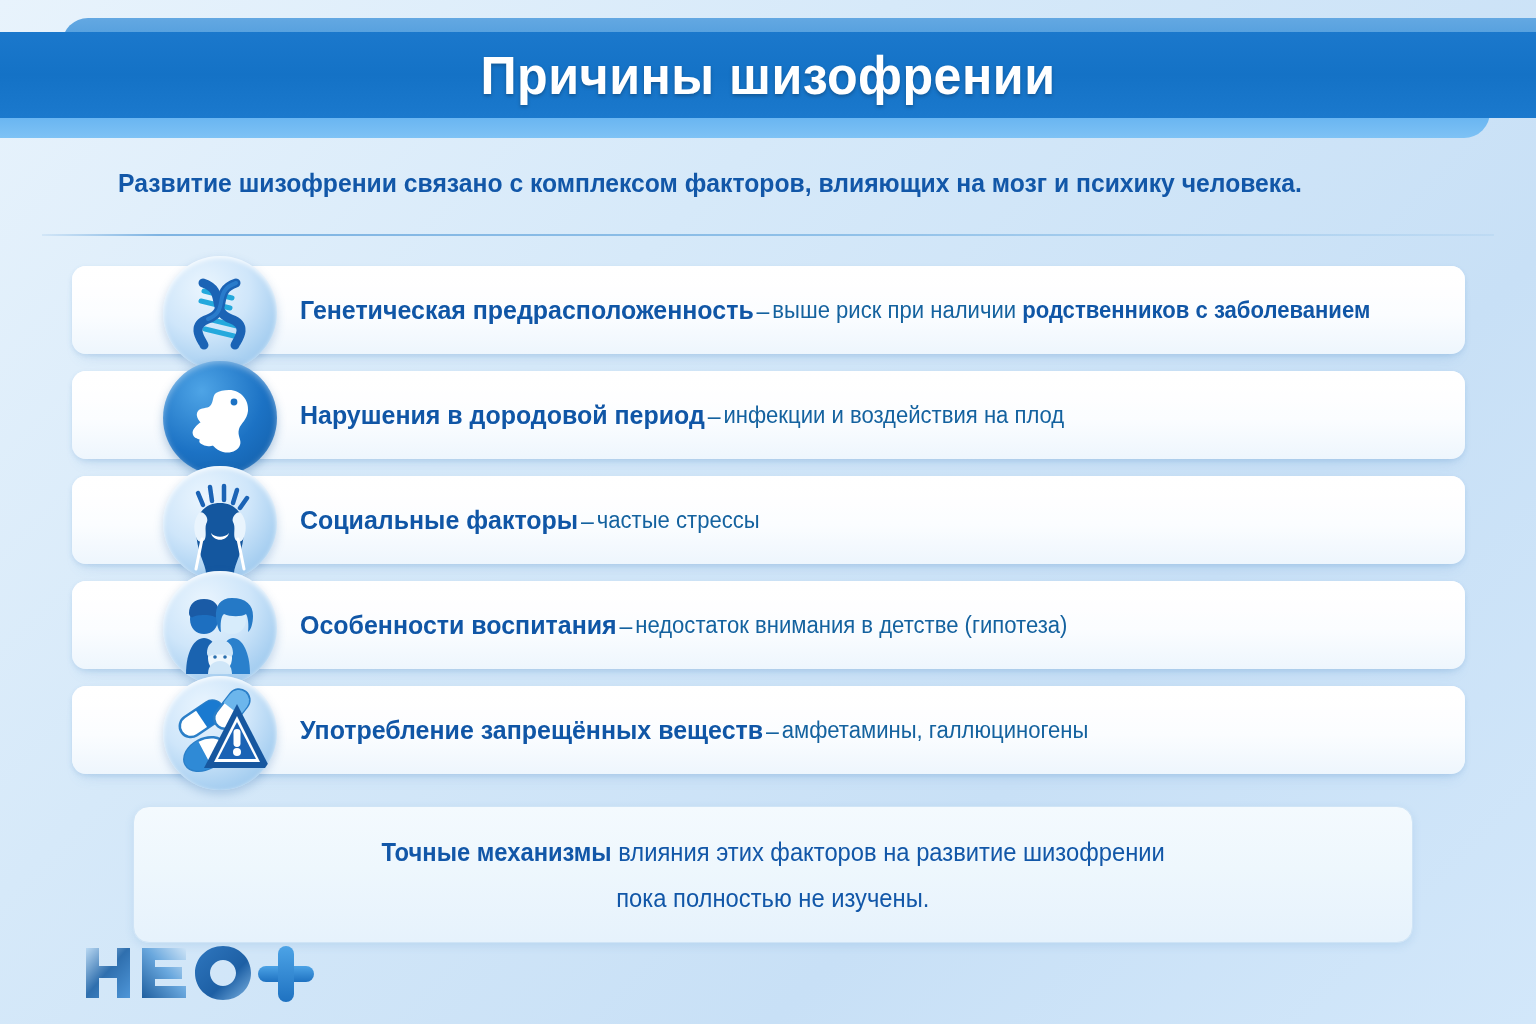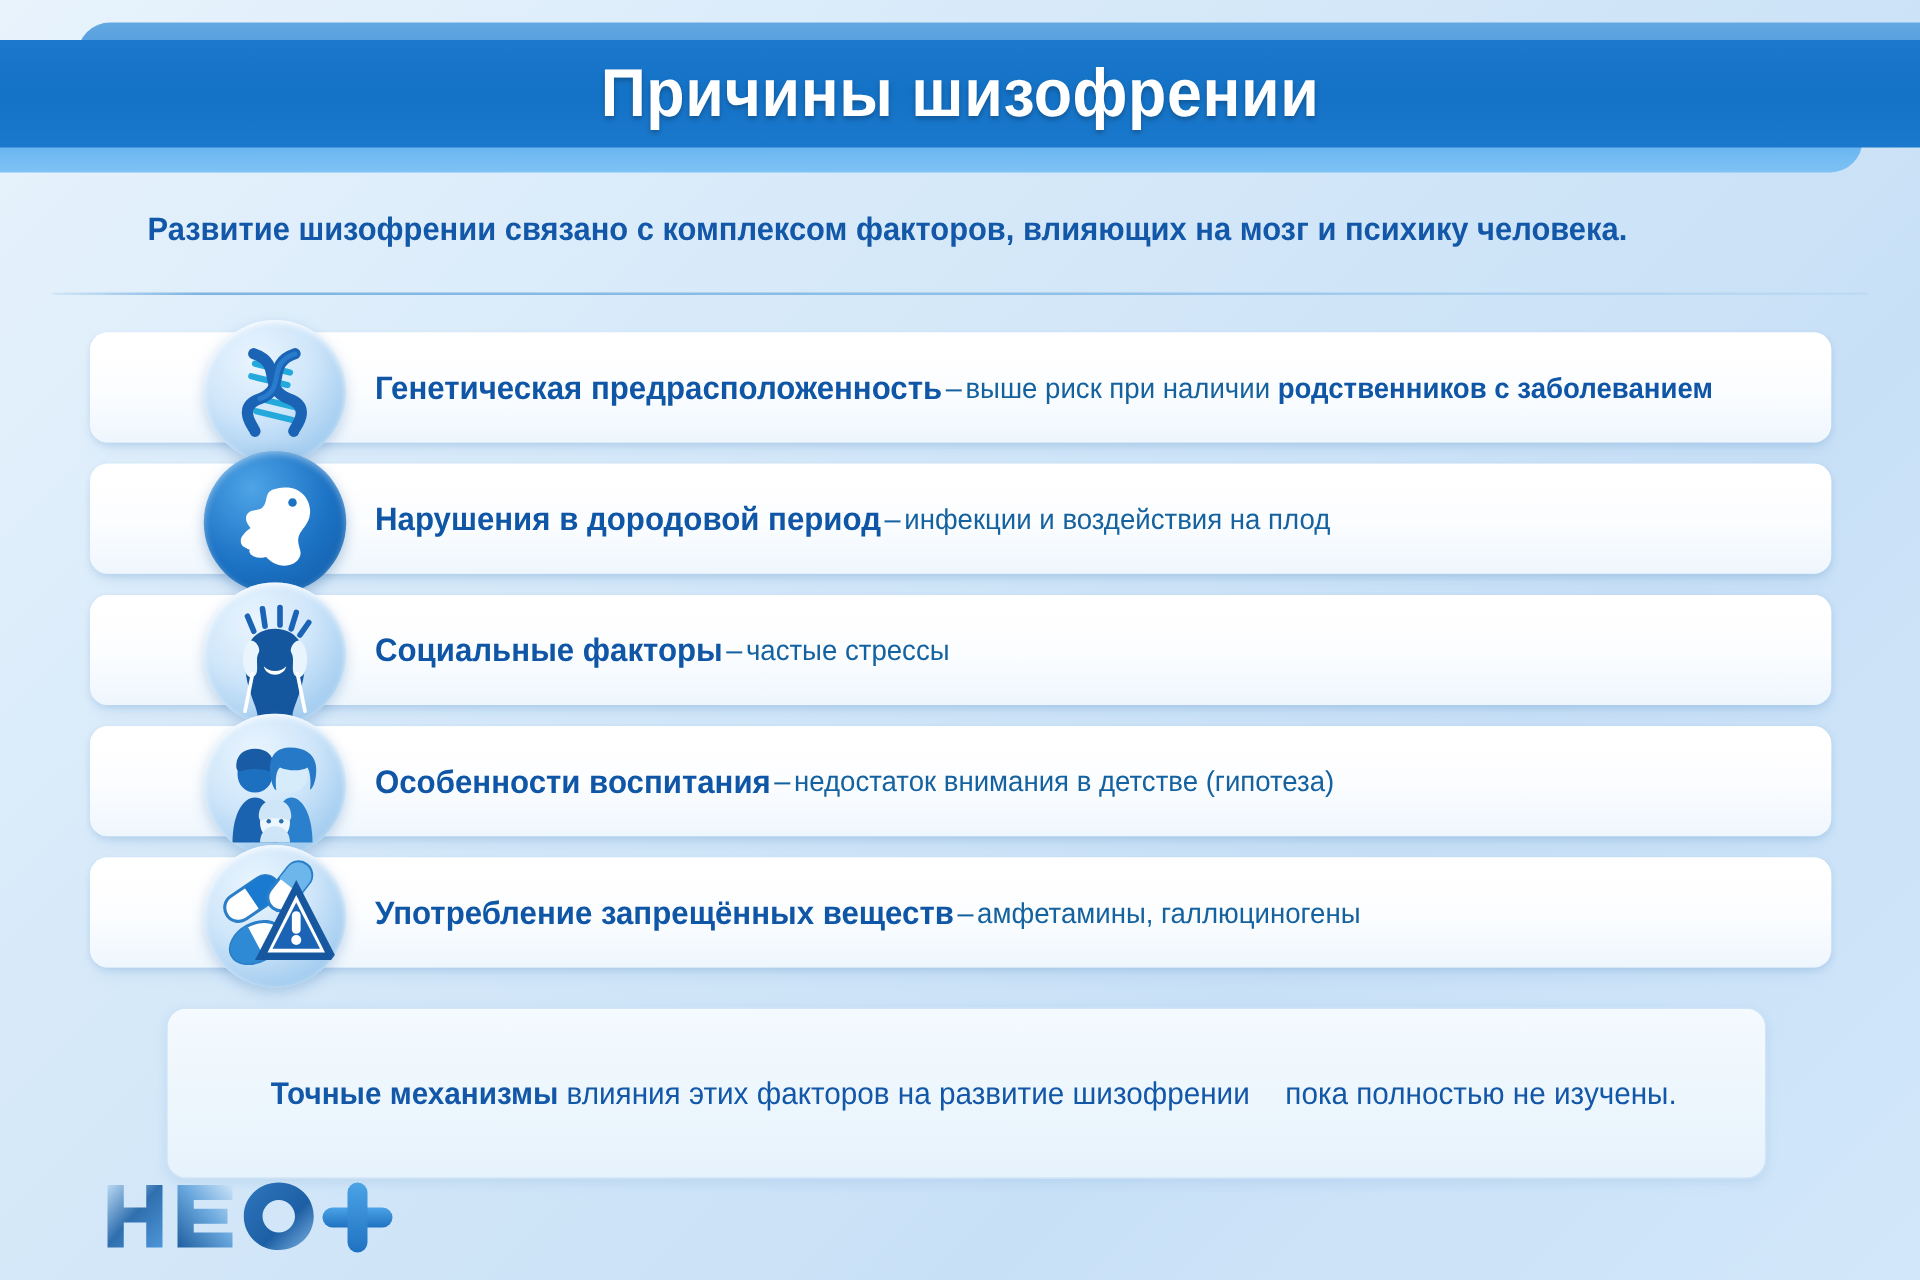--- a/index.html
+++ b/index.html
@@ -78,21 +78,21 @@
   .row-text .lead{font-weight:bold;font-size:26px;color:#1056a6;}
   .row-text .dash{font-weight:normal;color:#14629f;padding:0 3px;}
   .row-text .rest{font-weight:normal;color:#14629f;font-size:23px;}
   .row-text .rest b{font-weight:bold;color:#1056a6;}
   
   #conclusion-card{
     position:absolute;left:133px;top:806px;width:1278px;height:135px;
     background:linear-gradient(180deg,#f4fafe 0%,#eef7fd 45%,#e6f2fc 100%);
     border:1px solid #cfe4f6;border-radius:16px;
     box-shadow:0 3px 9px rgba(90,150,205,.16);
-    display:flex;flex-direction:row;align-items:center;justify-content:center;
+    display:flex;flex-direction:column;align-items:center;justify-content:center;
   }
   .concl-line{
     color:#1257a8;font-size:25px;line-height:46px;
     transform:scaleX(.95);
   }
   .concl-line b{font-weight:bold;}
   .concl-line span{font-weight:normal;}
   
   #logo{position:absolute;left:80px;top:942px;width:300px;height:62px;}
 </style>

